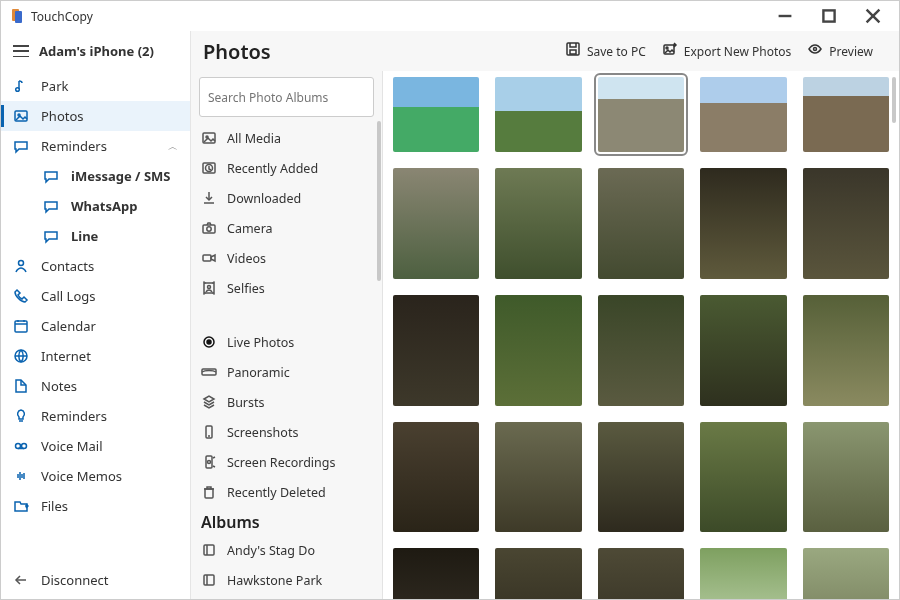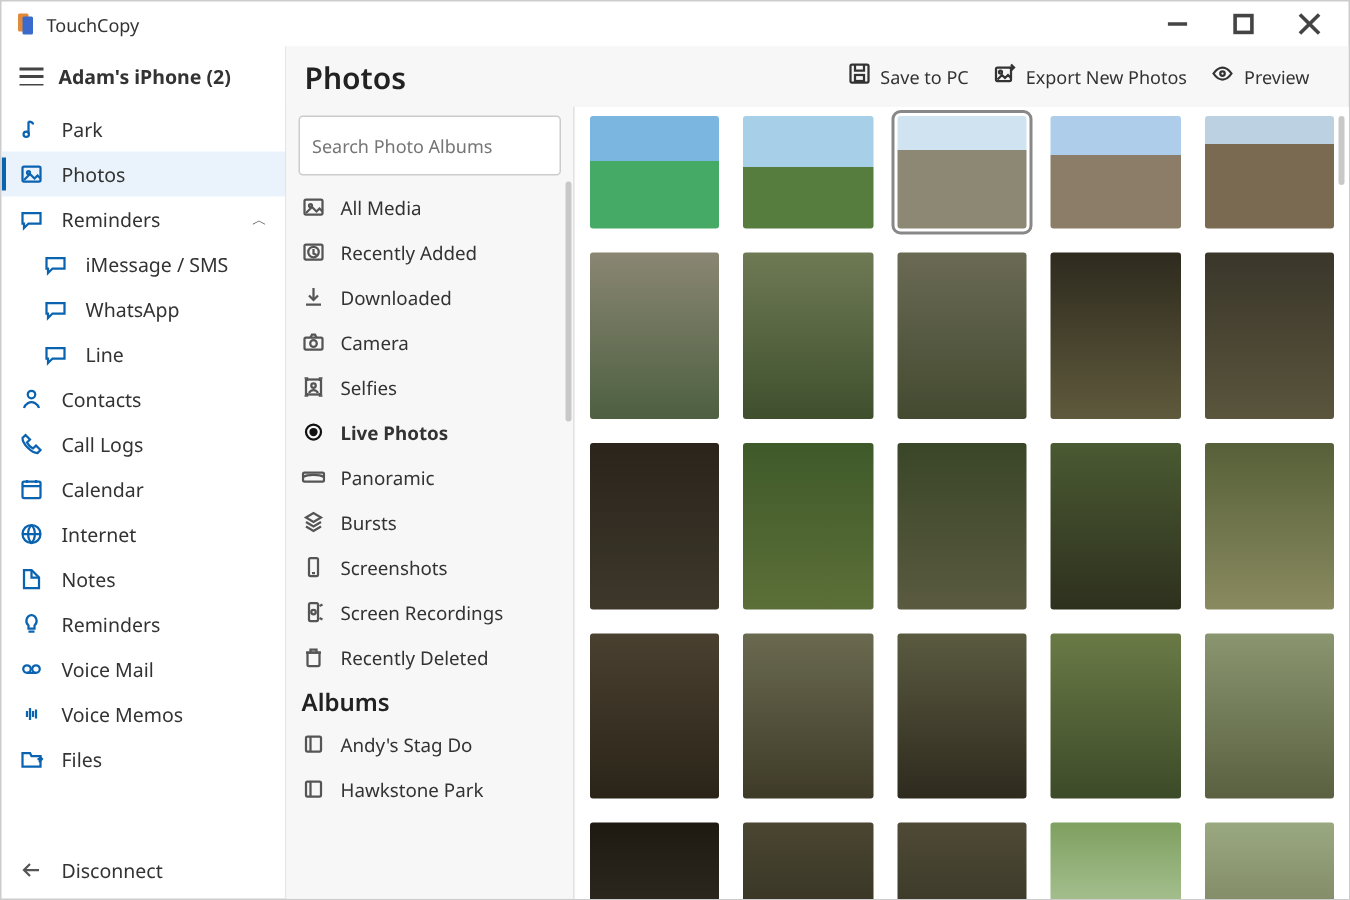--- a/index.html
+++ b/index.html
@@ -12,39 +12,39 @@
   
   .sidebar { width: 190px; border-right: 1px solid #e5e5e5; display: flex; flex-direction: column; font-size: 13px; color: #333; }
   .sidebar .header { display: flex; align-items: center; height: 40px; padding: 0 12px; gap: 10px; }
   .sidebar .header .ham { width:16px; height:12px; display:flex; flex-direction:column; justify-content:space-between;}
   .sidebar .header .ham span{height:1.5px;background:#444;}
   .nav { overflow-y: auto; flex: 1; }
   .nav-item { display: flex; align-items: center; height: 30px; padding: 0 12px; gap: 12px; cursor: pointer; position:relative;}
   .nav-item.active { background: #eaf3fb; }
   .nav-item.active::before { content:""; position:absolute; left:0; top:4px; bottom:4px; width:3px; background:#0a63b0;}
   .nav-item .icon { width: 16px; height: 16px; display:inline-flex; align-items:center; justify-content:center; color:#0a63b0; flex-shrink:0;}
-  .nav-item.sub { padding-left: 28px; }
+  .nav-item.sub { padding-left: 42px; font-weight: bold; }
   .nav-item .chev { margin-left:auto; color:#666; font-size:10px;}
   .nav-footer { border-top: 0px solid #eee; padding-bottom: 6px; }
   
   .main { flex: 1; display: flex; flex-direction: column; background: #f7f7f7; }
   .main-header { height: 40px; display: flex; align-items: center; padding: 0 18px 0 12px; background:#f7f7f7;}
   .main-header h1 { font-size: 20px; font-weight: 600; color:#222;}
   .main-header .spacer { flex:1; }
   .hbtn { display:flex; align-items:center; gap:6px; font-size:12px; color:#333; padding:4px 8px; cursor:pointer;}
   .content { flex:1; display:flex; overflow:hidden; }
   
   .albumcol { width: 192px; background:#f7f7f7; border-right:1px solid #e3e3e3; display:flex; flex-direction:column; overflow-y:auto; position:relative;}
   .search { margin:6px 8px; }
   .search input { width:100%; height:40px; border:1px solid #ccc; border-radius:3px; padding:0 8px; font-size:12px; background:#fff;}
   .section-title { font-size:16px; font-weight:600; color:#222; padding:4px 10px 2px;}
   .alb-item { display:flex; align-items:center; gap:10px; height:30px; padding:0 10px; font-size:12.5px; color:#333; cursor:pointer;}
   .alb-item .aicon{width:16px;height:16px;display:inline-flex;align-items:center;justify-content:center;color:#555;}
   .alb-item.sel .aicon{color:#111;}
-  .alb-item.sel{font-weight:700;}
+  .alb-item.sel{font-weight:400;margin-top:24px;}
   .vscroll{position:absolute;right:1px;top:50px;width:4px;height:160px;background:#c8c8c8;border-radius:2px;}
   
   .gridwrap{flex:1; background:#fff; overflow:auto; position:relative; padding:6px 10px;}
   .grid{display:grid; grid-template-columns:repeat(5, 1fr); gap:16px 16px;}
   .thumb{width:100%; aspect-ratio:1.15/1; background:#888; border-radius:2px; background-size:cover; background-position:center;}
   .thumb.tall{aspect-ratio:0.78/1;}
   .thumb.sel{outline:2px solid #888; outline-offset:2px;}
   .gscroll{position:absolute;right:3px;top:6px;width:4px;height:46px;background:#c8c8c8;border-radius:2px;}
   svg{width:16px;height:16px;stroke:currentColor;fill:none;stroke-width:1.5;}
 </style>
@@ -308,20 +308,29 @@
             </div>
             <div class="alb-item">
               <span class="aicon">
                 <svg viewBox="0 0 16 16">
                   <rect x="2" y="5" width="12" height="8" rx="1"></rect>
                   <path d="M6 5l1-2h2l1 2"></path>
                   <circle cx="8" cy="9" r="2.2"></circle>
                 </svg>
               </span>
               <span>Camera</span>
+            </div>
+            <div class="alb-item">
+              <span class="aicon">
+                <svg viewBox="0 0 16 16">
+                  <rect x="2" y="5" width="8" height="6" rx="1"></rect>
+                  <path d="M10 7l4-2v6l-4-2z"></path>
+                </svg>
+              </span>
+              <span>Videos</span>
             </div>
             <div class="alb-item">
               <span class="aicon">
                 <svg viewBox="0 0 16 16">
                   <rect x="3" y="3" width="10" height="10"></rect>
                   <circle cx="8" cy="7" r="1.5"></circle>
                   <path d="M5 12c1-2 2-2 3-2s2 0 3 2"></path>
                   <path d="M2 2l2 0 0 2M14 2l-2 0 0 2M2 14l2 0 0-2M14 14l-2 0 0-2" stroke-width="1"></path>
                 </svg>
               </span>

